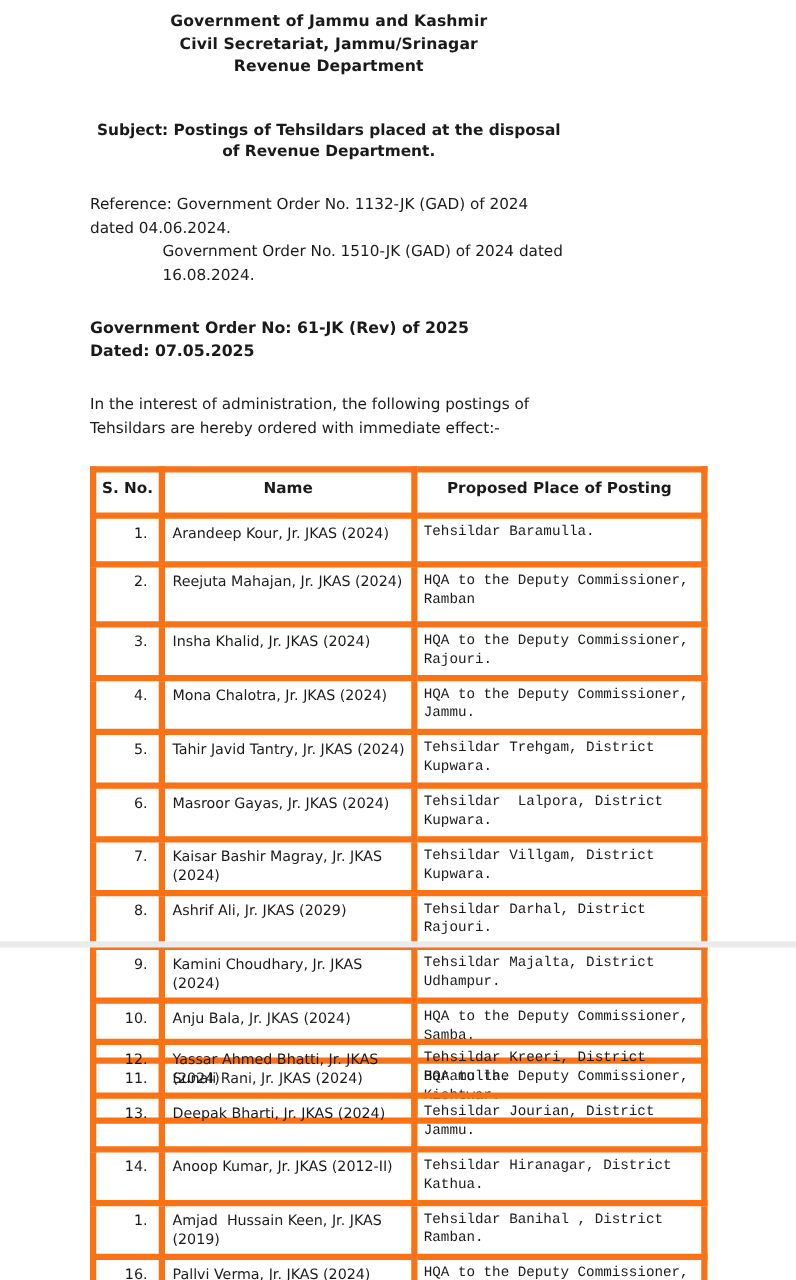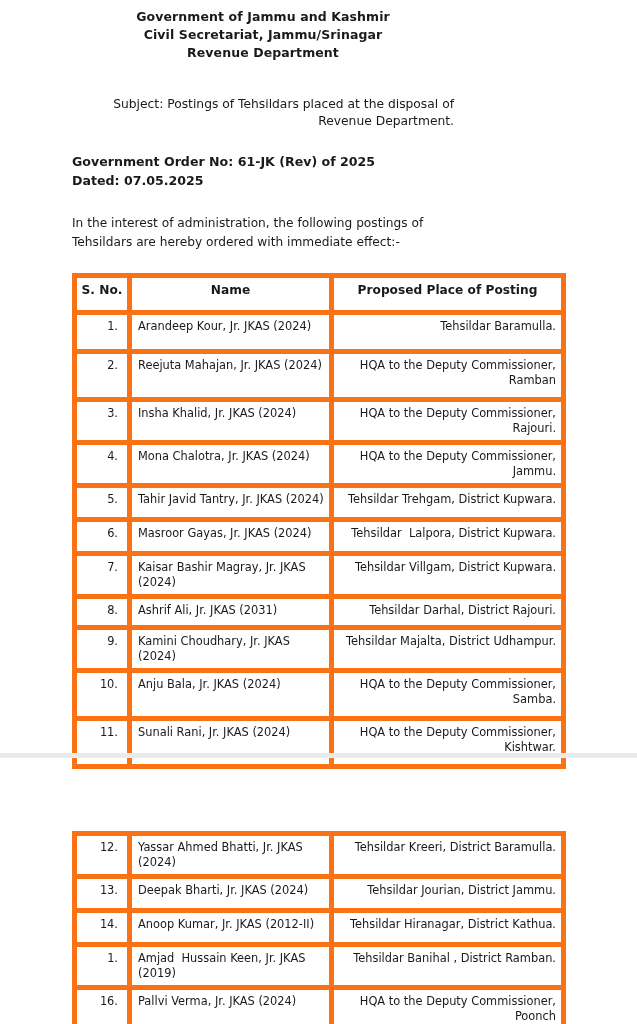--- a/index.html
+++ b/index.html
@@ -34,23 +34,23 @@
     line-height: 18px;
     letter-spacing: 0.1px;
   }
   .letterhead div {
     white-space: nowrap;
   }
 
   
   .subject-block {
     margin-top: 34px;
-    font-weight: normal;
+    font-weight: bold;
     font-size: 12.3px;
-    text-align: right;
+    text-align: center;
     line-height: 17px;
   }
 
   
   .reference-block {
     margin-top: 24px;
     font-size: 12.2px;
     line-height: 19px;
   }
   .reference-line-1 {
@@ -109,22 +109,23 @@
   td.cell-sno {
     text-align: right;
     padding: 4px 9px 4px 2px;
     white-space: nowrap;
   }
   td.cell-name {
     text-align: left;
     padding: 4px 4px 4px 6px;
   }
   td.cell-post {
-    text-align: right;
+    text-align: left;
     padding: 4px 5px 4px 5px;
+    font-family: Liberation Mono, monospace;
   }
   .cell-inner {
     display: block;
     line-height: 15px;
     white-space: pre-wrap;
   }
 
   
   tr[data-rowheight="34"] td { height: 26px; }
   tr[data-rowheight="43"] td { height: 35px; }
@@ -157,20 +158,24 @@
 <div class="page page-one">
 
   <div class="letterhead">
     <div>Government of Jammu and Kashmir</div>
     <div>Civil Secretariat, Jammu/Srinagar</div>
     <div>Revenue Department</div>
   </div>
 
   <div class="subject-block">Subject: Postings of Tehsildars placed at the disposal of Revenue Department.</div>
 
+  <div class="reference-block">
+    <div class="reference-line-1">Reference: Government Order No. 1132-JK (GAD) of 2024 dated 04.06.2024.</div>
+    <div class="reference-line-2">Government Order No. 1510-JK (GAD) of 2024 dated 16.08.2024.</div>
+  </div>
 
   <div class="order-block">
     <div>Government Order No:  61-JK (Rev) of 2025</div>
     <div>Dated:  07.05.2025</div>
   </div>
 
   <div class="intro-block">In the interest of administration, the following postings of Tehsildars are hereby ordered with immediate effect:-</div>
 
   <table class="posting-table table-one">
     <colgroup>
@@ -261,21 +266,21 @@
           </td>
           <td class="cell-post">
             <span class="cell-inner">Tehsildar Villgam, District Kupwara.</span>
           </td>
         </tr>
         <tr data-rowheight="26">
           <td class="cell-sno">
             <span class="cell-inner">8.</span>
           </td>
           <td class="cell-name">
-            <span class="cell-inner">Ashrif Ali, Jr. JKAS (2031)</span>
+            <span class="cell-inner">Ashrif Ali, Jr. JKAS (2029)</span>
           </td>
           <td class="cell-post">
             <span class="cell-inner">Tehsildar Darhal, District Rajouri.</span>
           </td>
         </tr>
         <tr data-rowheight="29">
           <td class="cell-sno">
             <span class="cell-inner">9.</span>
           </td>
           <td class="cell-name">

